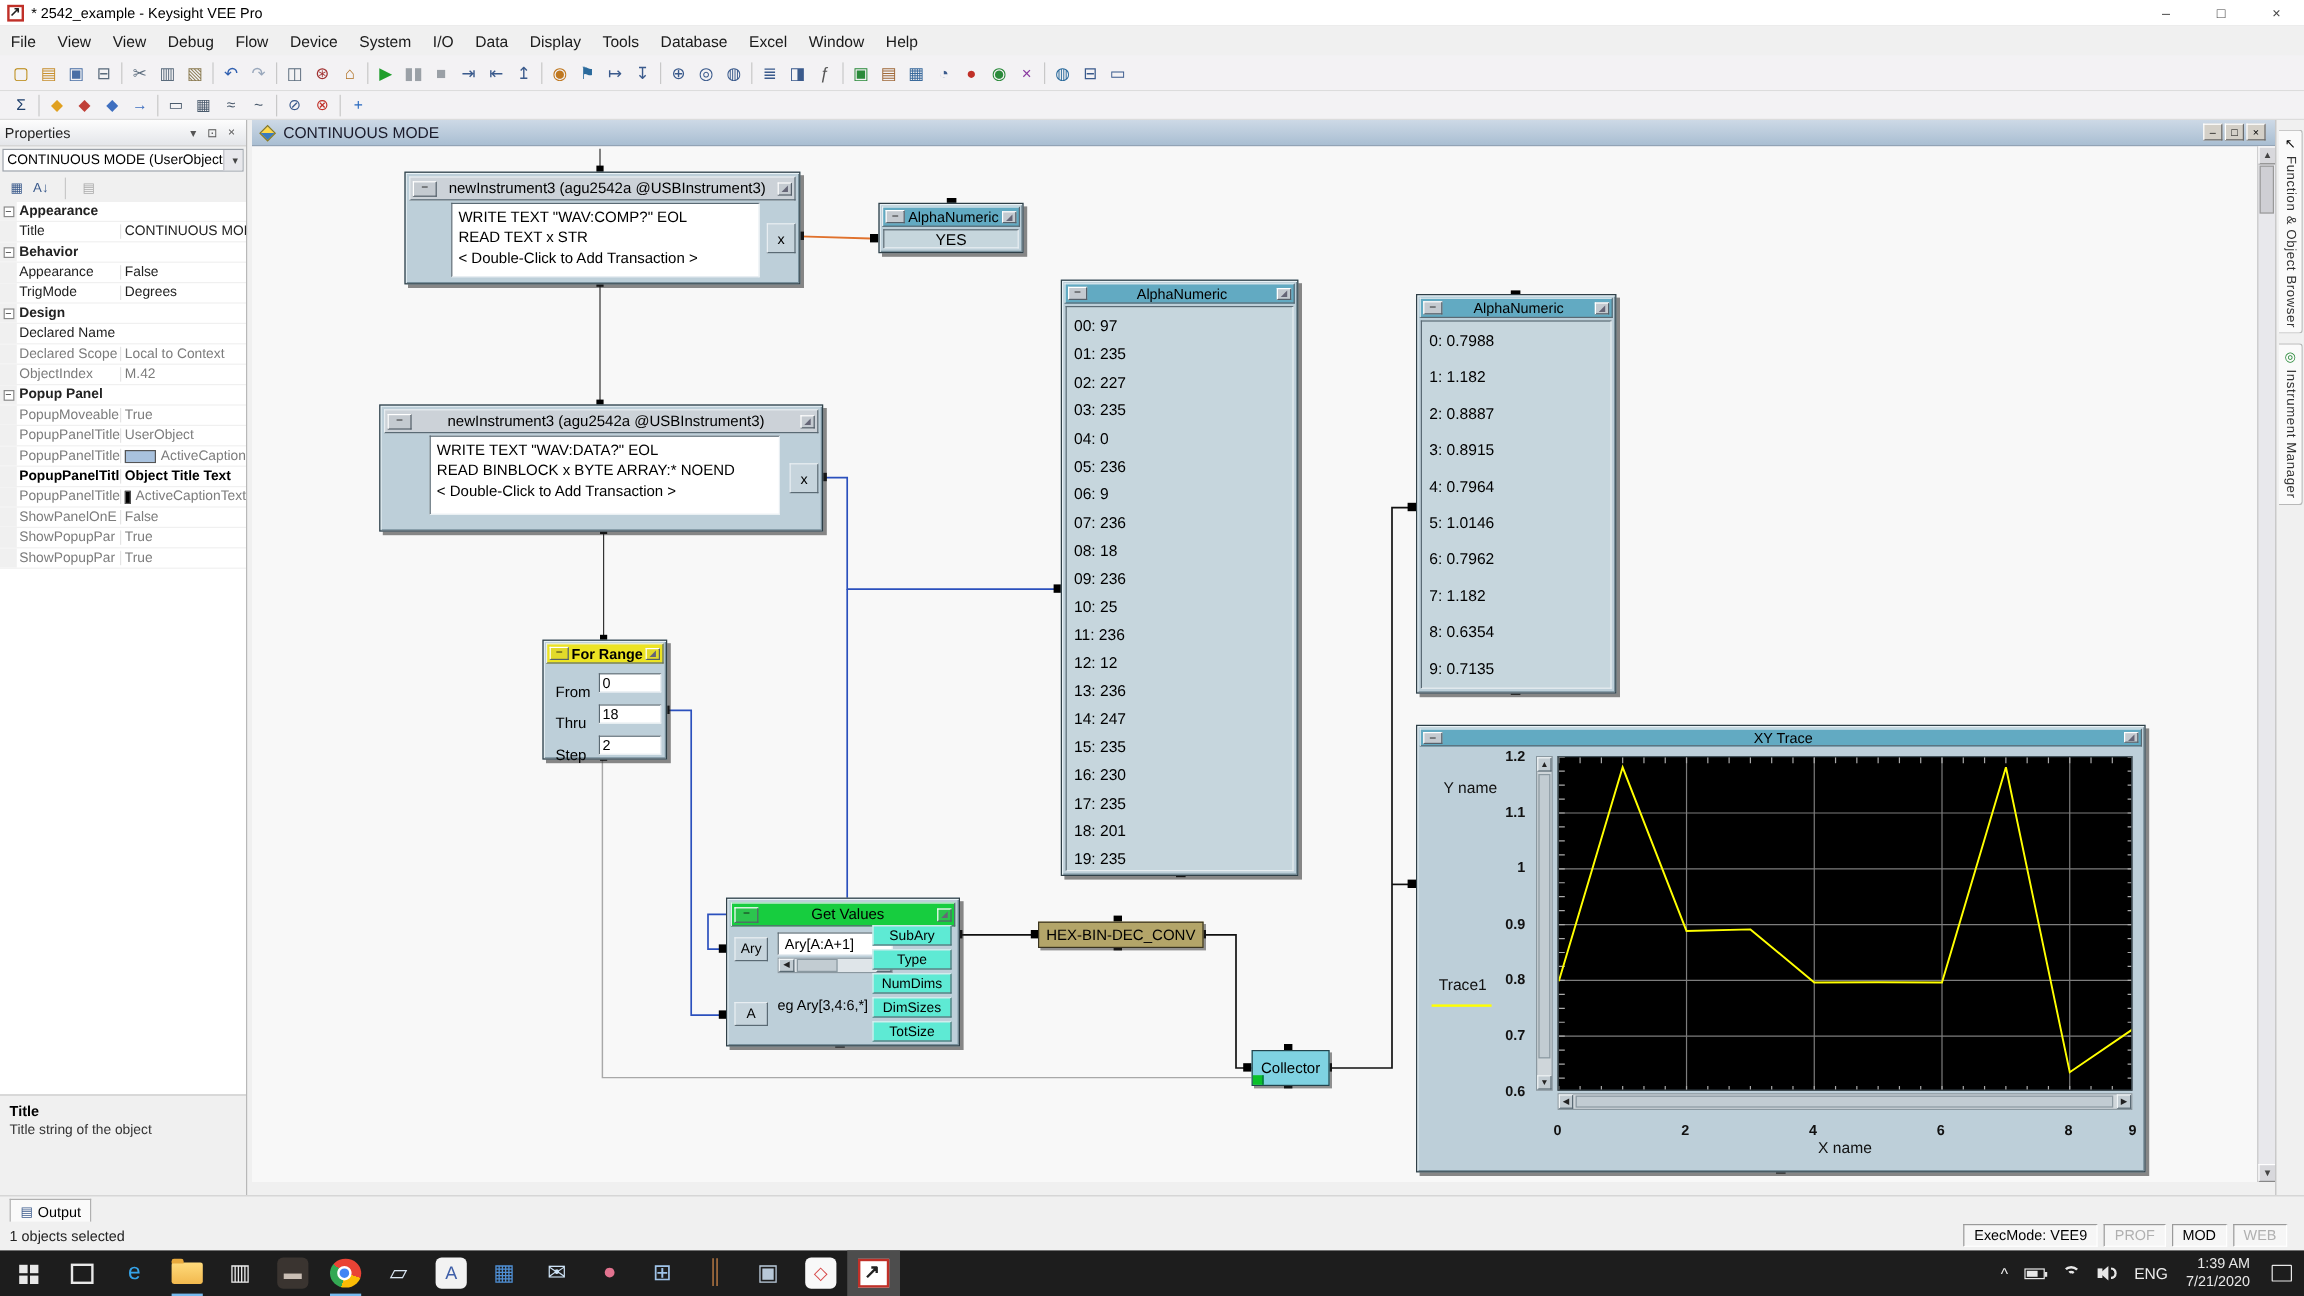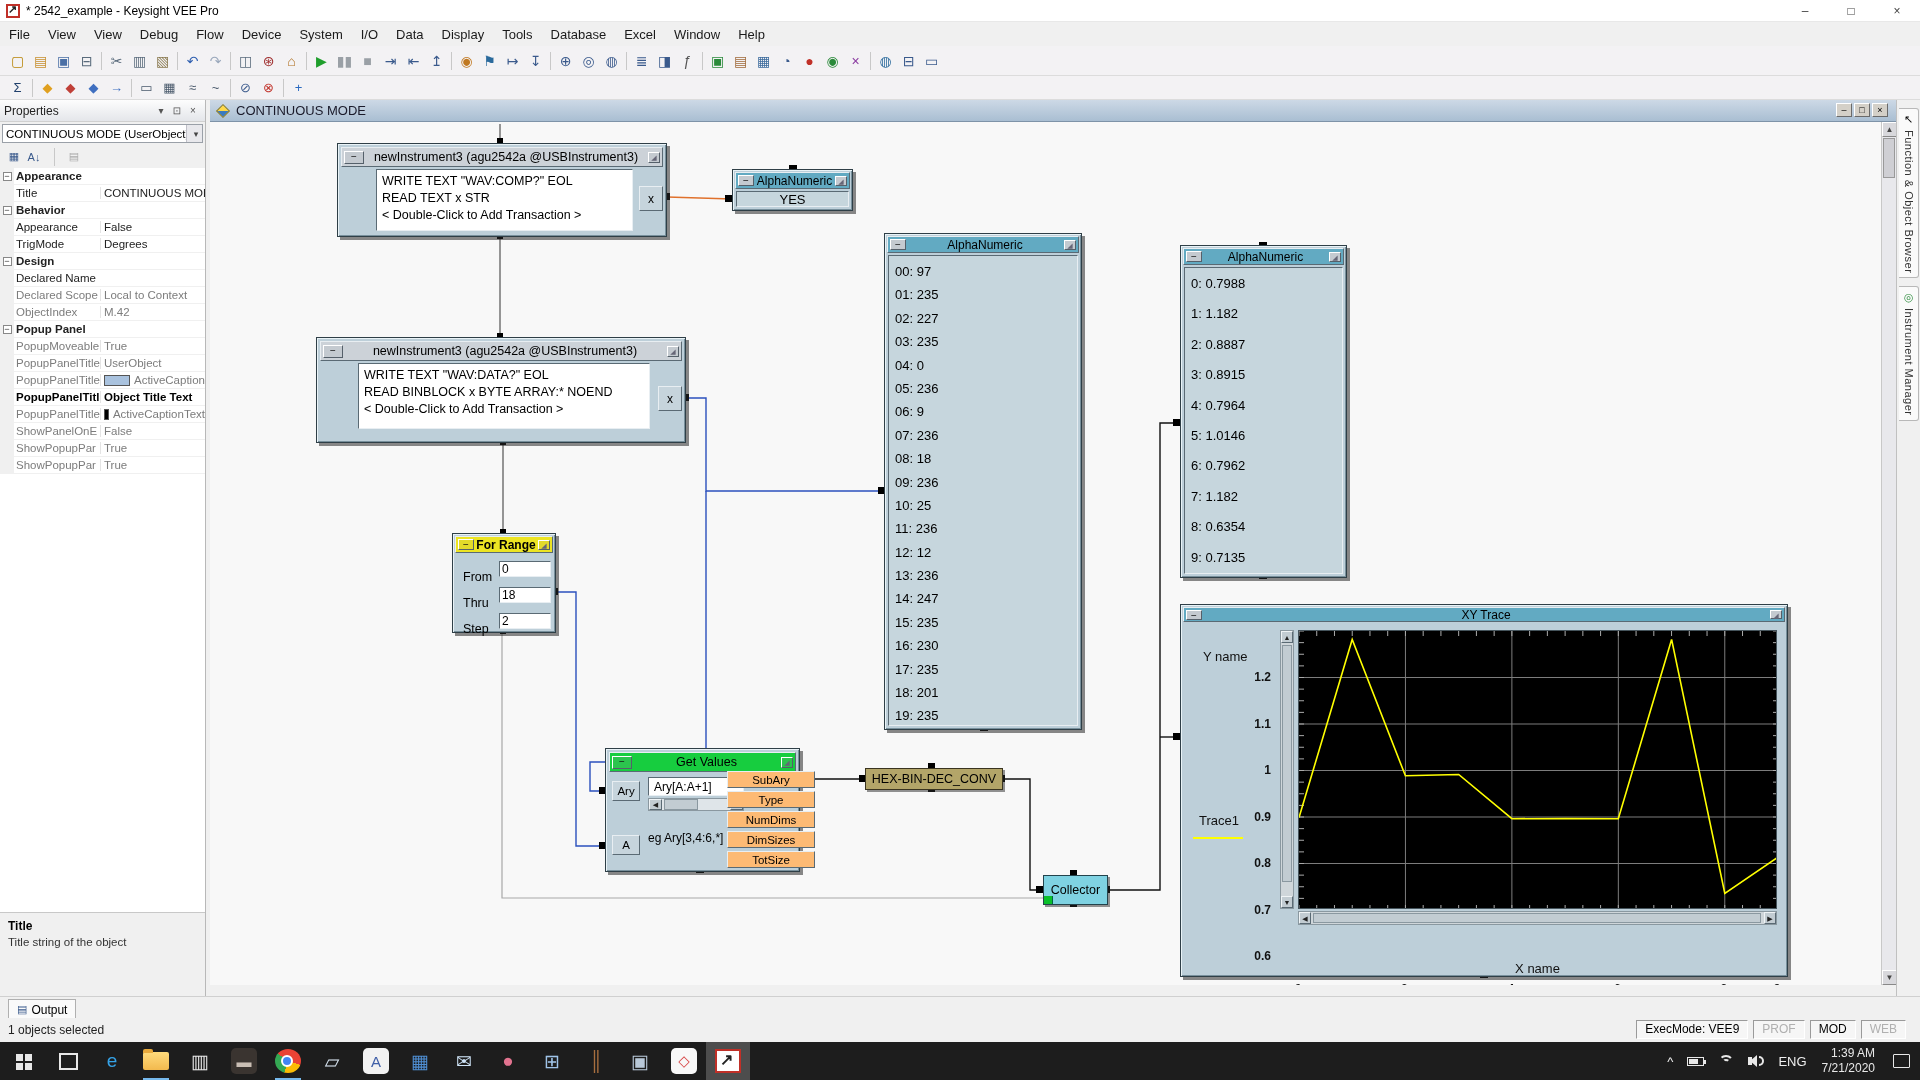--- a/index.html
+++ b/index.html
@@ -86,29 +86,29 @@
   .vtitle.yellow .vrs { background:#e2da2a; } .vtitle.green .vrs { background:#2cc44e; }
   .vinset { position:absolute; background:#fff; border:1px solid; border-color:#5a6a74 #e8eef2 #e8eef2 #5a6a74; font-size:12.5px; padding:3px 5px; line-height:17px; white-space:nowrap; overflow:hidden; }
   .pinbox { position:absolute; width:24px; height:25px; background:#c6d4dc; border:1px solid; border-color:#e8eef2 #5a6a74 #5a6a74 #e8eef2; font-size:12px; display:flex; align-items:center; justify-content:center; }
   .alpha-body { position:absolute; left:3px; right:3px; top:23px; bottom:3px; background:#c6d6dd; border:1px solid; border-color:#5a6a74 #e8eef2 #e8eef2 #5a6a74; overflow:hidden; }
   .alpha-items { padding:8px 0 0 6px; font-size:13px; color:#000; }
   #list1 .alpha-items div { height:23.4px; }
   #list2 .alpha-items div { height:30.4px; }
   .fr-row { height:26px; display:flex; align-items:center; padding-left:8px; }
   .fr-label { width:36px; font-size:12.5px;margin-top:16px; }
   .fr-input { width:52px; height:16px; background:#fff; border:1px solid #5a6a74; border-right-color:#e8eef2; border-bottom-color:#e8eef2; font-size:12px; font-family:"Liberation Sans",sans-serif; padding:0 2px; }
-  .gv-out { width:88px; height:17px; margin-bottom:3px; background:#fdba74; border:1px solid; border-color:#e8eef2 #5a6a74 #5a6a74 #e8eef2; font-size:11.5px; display:flex; align-items:center; justify-content:center; }
+  .gv-out { width:66px; height:17px; margin-bottom:3px; background:#5eead4; border:1px solid; border-color:#e8eef2 #5a6a74 #5a6a74 #e8eef2; font-size:11.5px; display:flex; align-items:center; justify-content:center; }
   .flatbox { position:absolute; font-size:12.5px; display:flex; align-items:center; justify-content:center; box-shadow:2px 2px 0 rgba(40,40,40,0.5); }
   #hexbox { background:#b3a569; border:1px solid #3a3420; color:#000; }
   #collector { background:#7fd2e2; border:1px solid #23434c; }
   #collector .greenpin { position:absolute; left:0; bottom:0; width:9px; height:8px; background:#0ac02a; border-right:1px solid #064; }
 
   
   #xy-box { }
-  .ytick,.xtick { position:absolute; font-size:12px; font-weight:600; color:#111;margin-top:47px; }
+  .ytick,.xtick { position:absolute; font-size:12px; font-weight:600; color:#111; }
   .ytick { width:62px; left:28px; text-align:right; }
   .xtick { width:40px; text-align:center; }
   .xy-label { position:absolute; font-size:13px; color:#111; }
   #xy-vscroll { position:absolute; left:99px; top:25px; width:14px; height:279px; background:#cfd6da; border:1px solid #8a98a0; }
   #xy-hscroll { position:absolute; left:117px; top:306px; width:479px; height:14px; background:#cfd6da; border:1px solid #8a98a0; }
   .xy-sbtn { position:absolute; background:#c2ccd2; border:1px solid; border-color:#f0f4f6 #5a6a74 #5a6a74 #f0f4f6; font-size:7px; color:#222; text-align:center; line-height:11px; }
   .gv-mini { position:absolute; height:13px; background:#dfe5e9; border:1px solid #8a98a0; display:flex; }
   .gv-mini .mbtn { width:13px; height:11px; background:#c2ccd2; border:1px solid; border-color:#f0f4f6 #5a6a74 #5a6a74 #f0f4f6; font-size:7px; line-height:10px; text-align:center; color:#222;}
   .gv-mini .mthumb { width:34px; height:11px; background:#c2ccd2; border:1px solid #8a98a0; margin-left:2px; }
 
@@ -786,21 +786,21 @@
 
     <div id="xy-box" class="vbox" style="left:970px;top:482px;width:608px;height:373px">
       <div class="vtitle teal" style="height:15px;margin:2px">
         <span class="vmin" style="height:10px;width:16px">−</span>
         <span class="vtitle-text" style="font-size:12px">XY Trace</span>
         <span class="vrs" style="height:9px">◢</span>
       </div>
       <div class="xy-label" style="left:22px;top:44px">Y name</div>
       <div class="xy-label" style="left:18px;top:208px">Trace1</div>
       <div style="position:absolute;left:12px;top:232px;width:50px;height:0;border-top:2px solid #ffff00"></div>
-      <div class="xy-label" style="left:117px;top:356px;width:479px;text-align:center">X name</div>
+      <div class="xy-label" style="left:117px;top:344px;width:479px;text-align:center">X name</div>
       <svg id="xy-svg" width="479" height="279" style="position:absolute;left:117px;top:25px;background:#000;border:1px solid #45545c">
           <line x1="106.44444444444444" y1="0" x2="106.44444444444444" y2="279" stroke="#7d7d7d" stroke-width="1"></line>
           <line x1="212.88888888888889" y1="0" x2="212.88888888888889" y2="279" stroke="#7d7d7d" stroke-width="1"></line>
           <line x1="319.3333333333333" y1="0" x2="319.3333333333333" y2="279" stroke="#7d7d7d" stroke-width="1"></line>
           <line x1="425.77777777777777" y1="0" x2="425.77777777777777" y2="279" stroke="#7d7d7d" stroke-width="1"></line>
           <line x1="0" y1="232.5" x2="479" y2="232.5" stroke="#7d7d7d" stroke-width="1"></line>
           <line x1="0" y1="185.99999999999994" x2="479" y2="185.99999999999994" stroke="#7d7d7d" stroke-width="1"></line>
           <line x1="0" y1="139.49999999999997" x2="479" y2="139.49999999999997" stroke="#7d7d7d" stroke-width="1"></line>
           <line x1="0" y1="92.99999999999997" x2="479" y2="92.99999999999997" stroke="#7d7d7d" stroke-width="1"></line>
           <line x1="0" y1="46.499999999999915" x2="479" y2="46.499999999999915" stroke="#7d7d7d" stroke-width="1"></line>

